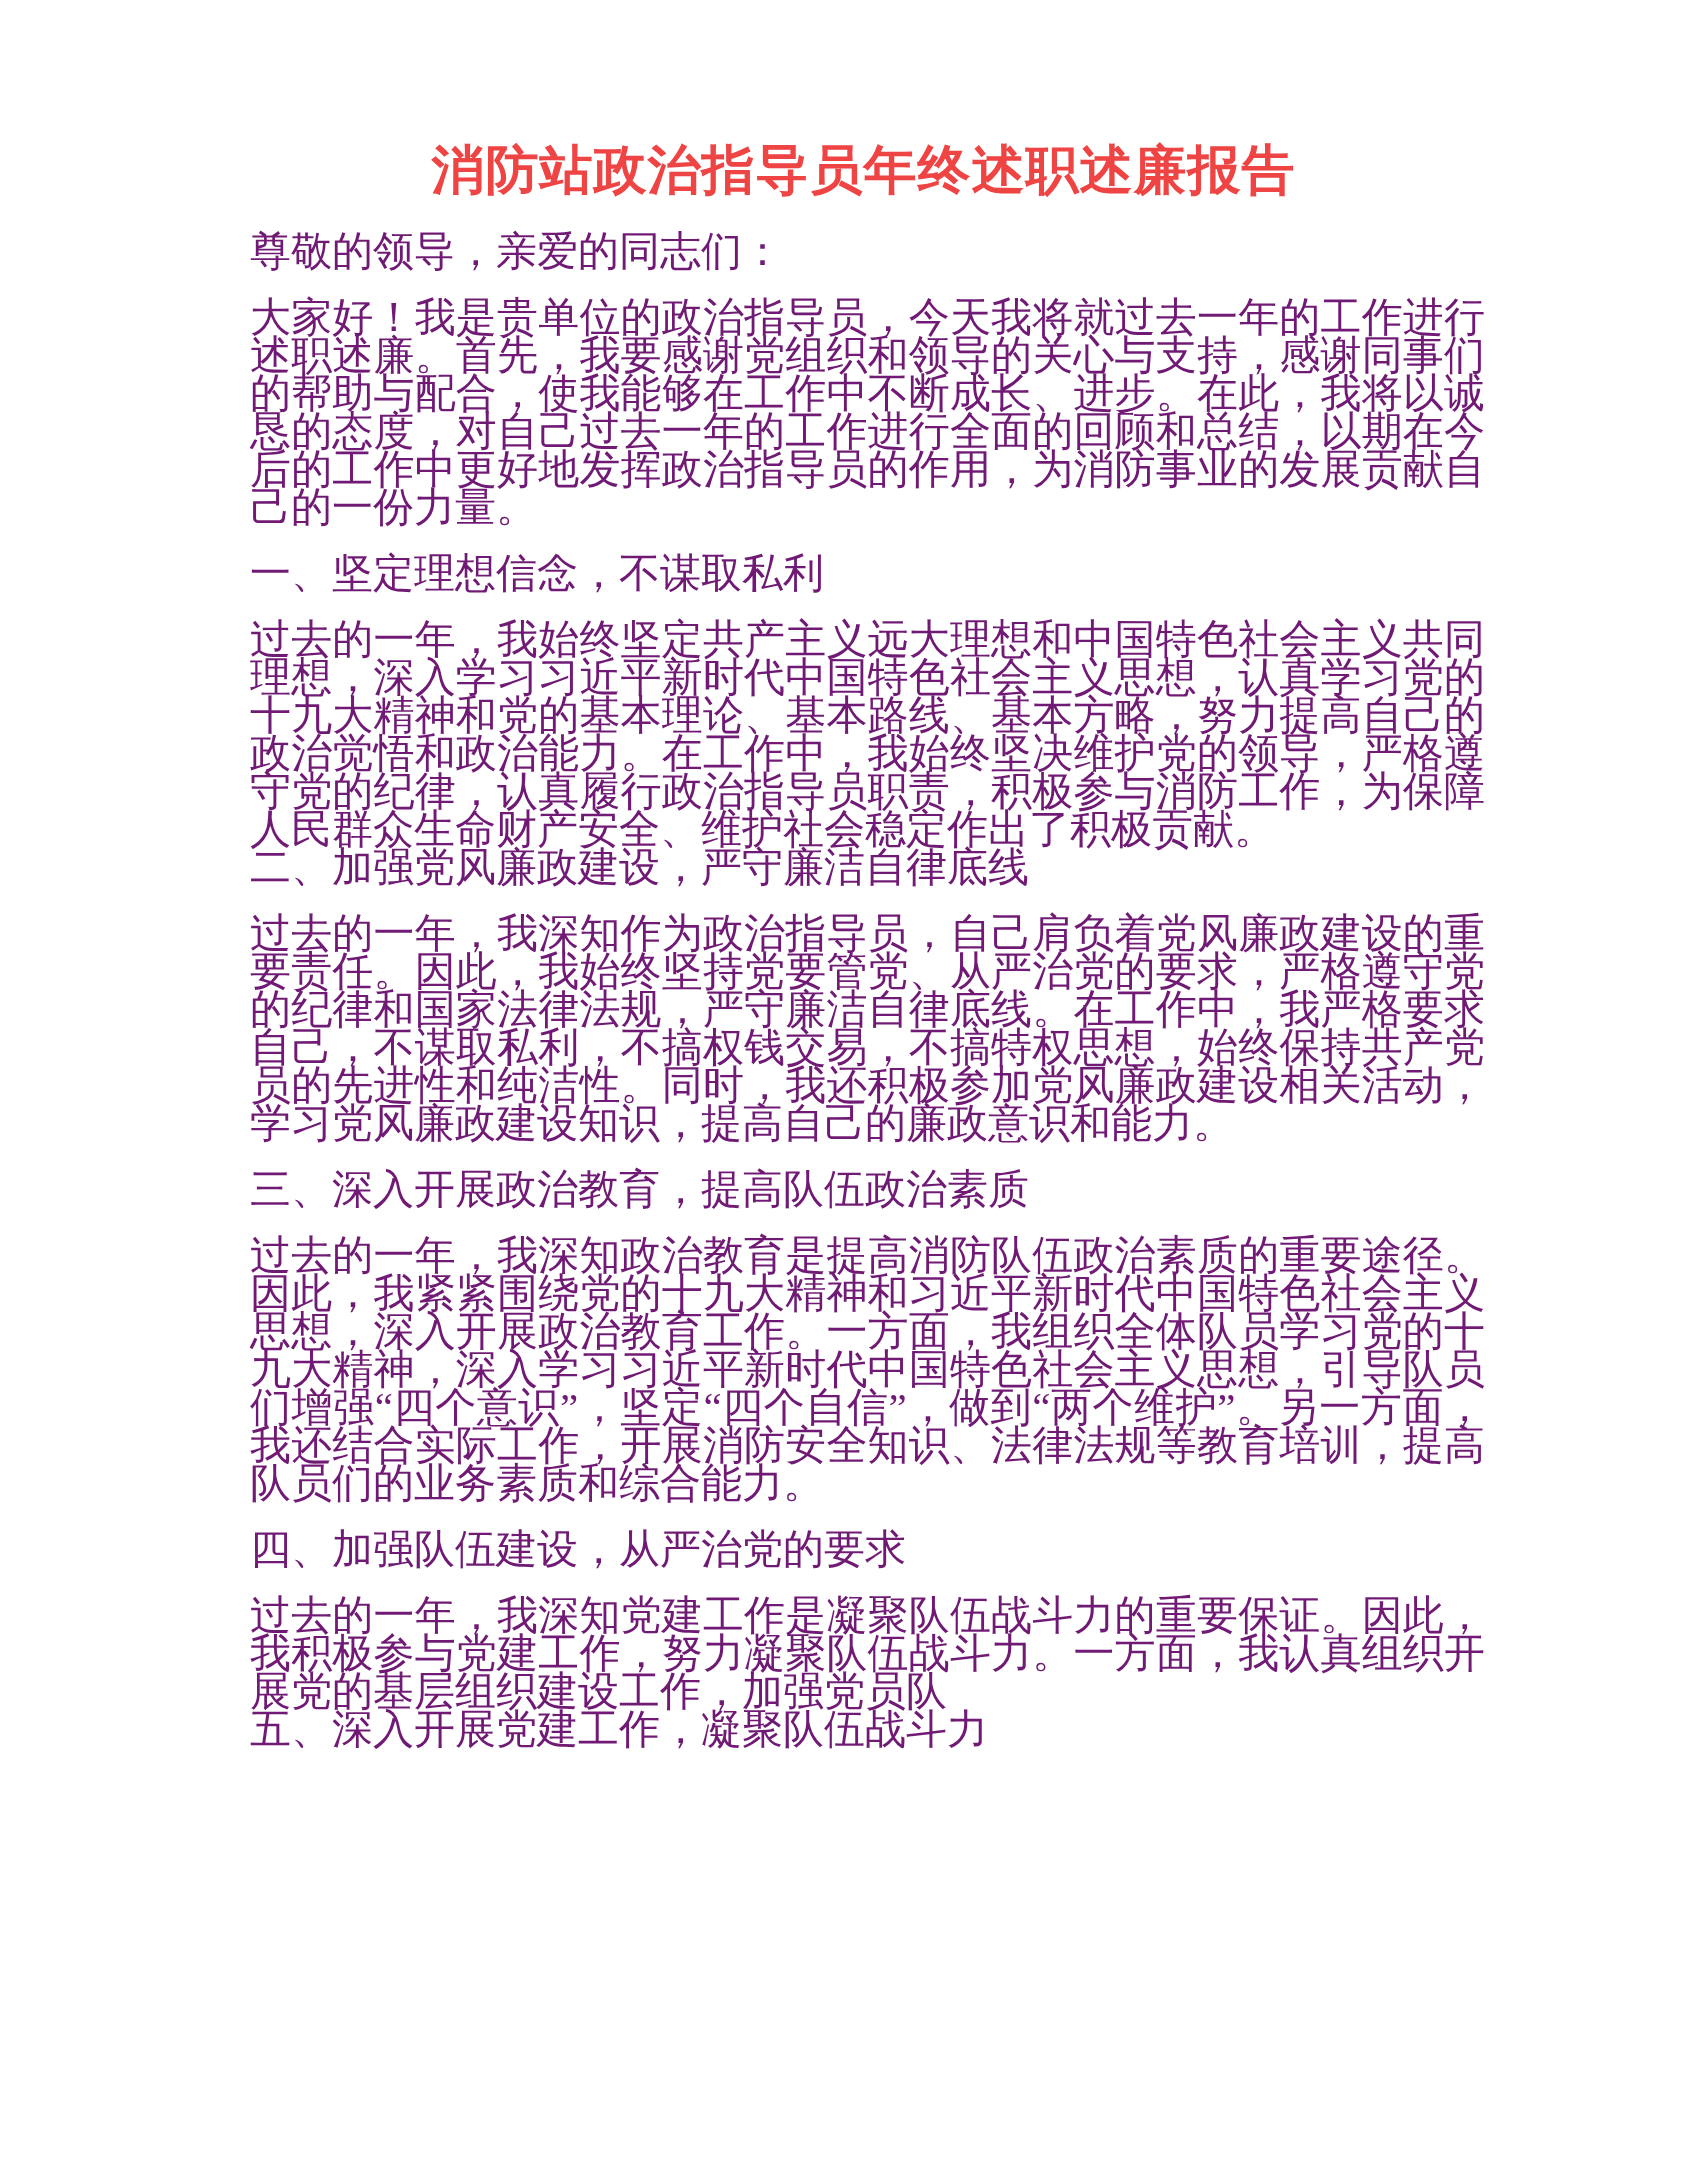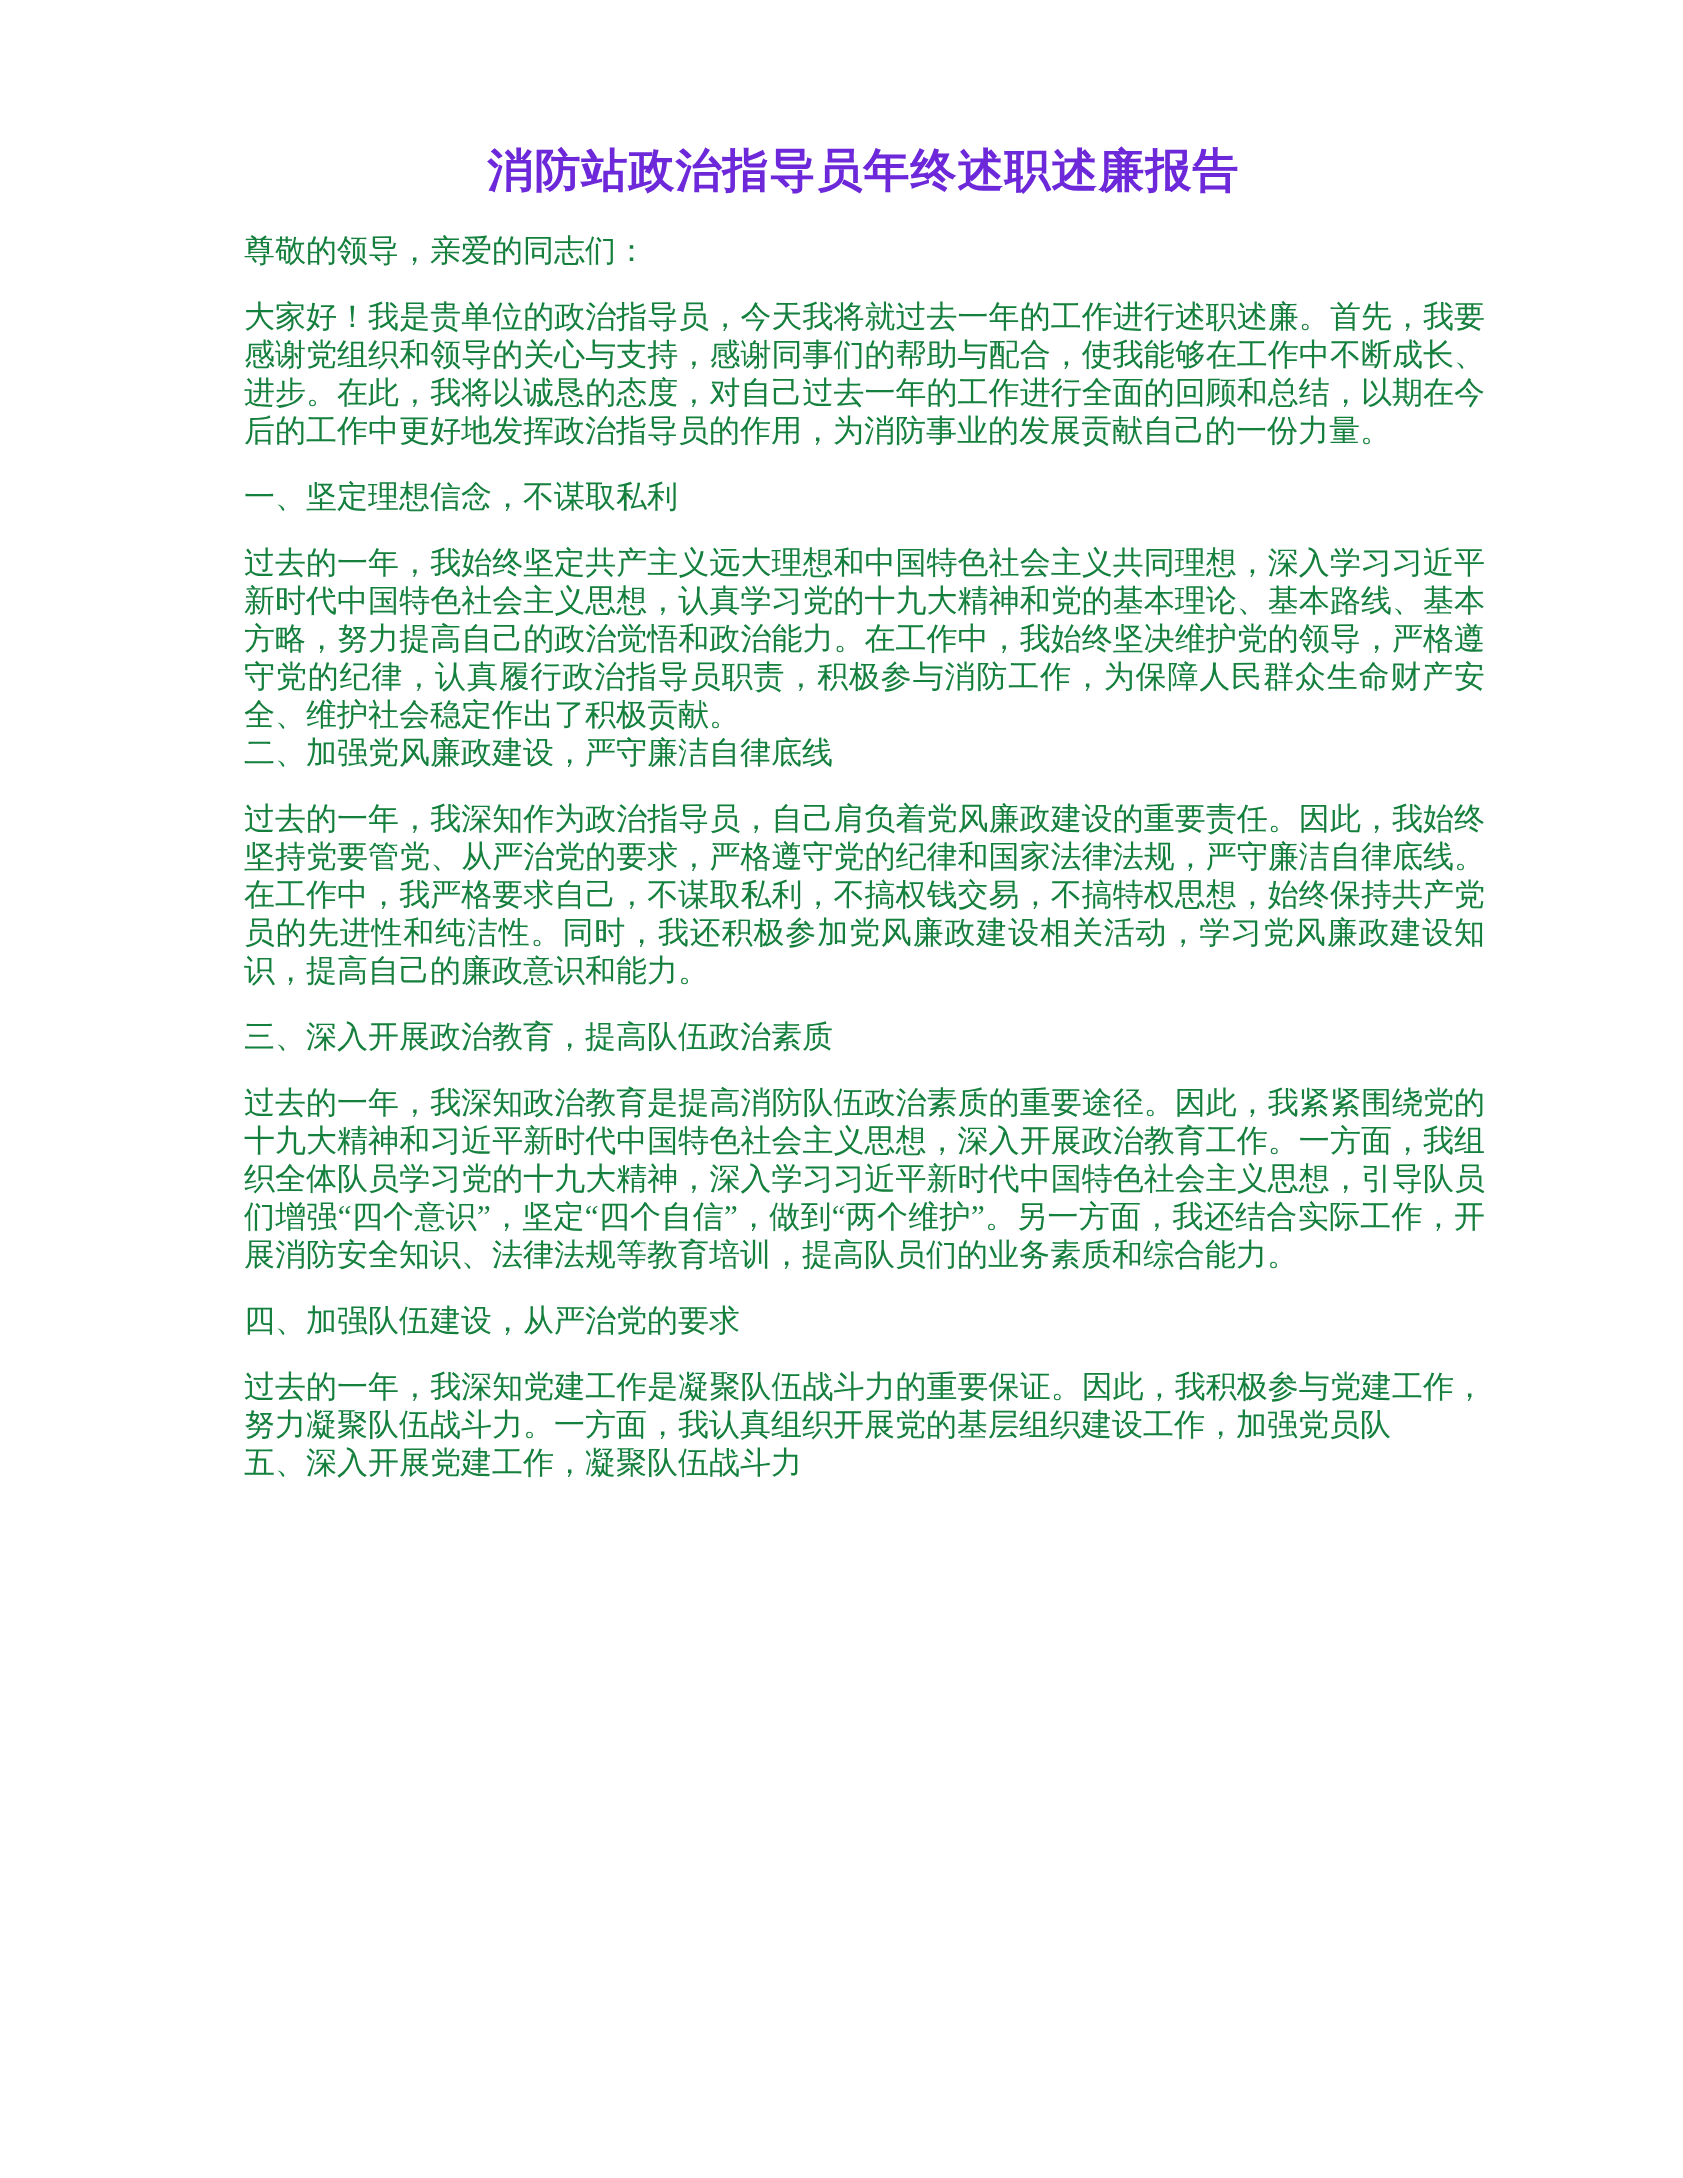--- a/index.html
+++ b/index.html
@@ -16,35 +16,35 @@
   .page {
     box-sizing: border-box;
     width: 1683px;
     height: 2178px;
     padding: 135px 198px 0 242px;
     overflow: hidden;
     background: #ffffff;
   }
   .doc-title {
     margin: 0 0 26px 0;
-    font-size: 46px;
+    font-size: 53px;
     line-height: 71px;
     font-weight: bold;
     text-align: center;
     letter-spacing: 1px;
-    color: #6d28d9;
+    color: #ef4444;
   }
   .para {
-    margin: 0 0 28px 2px;
-    font-size: 31px;
+    margin: 0 0 28px 8px;
+    font-size: 41px;
     line-height: 38px;
     text-align: justify;
     white-space: pre-line;
     word-break: break-all;
-    color: #15803d;
+    color: #701a75;
   }
   .para.heading {
     text-align: left;
   }
   .para.last {
     margin-bottom: 0;
   }
 </style>
 </head>
 <body>

